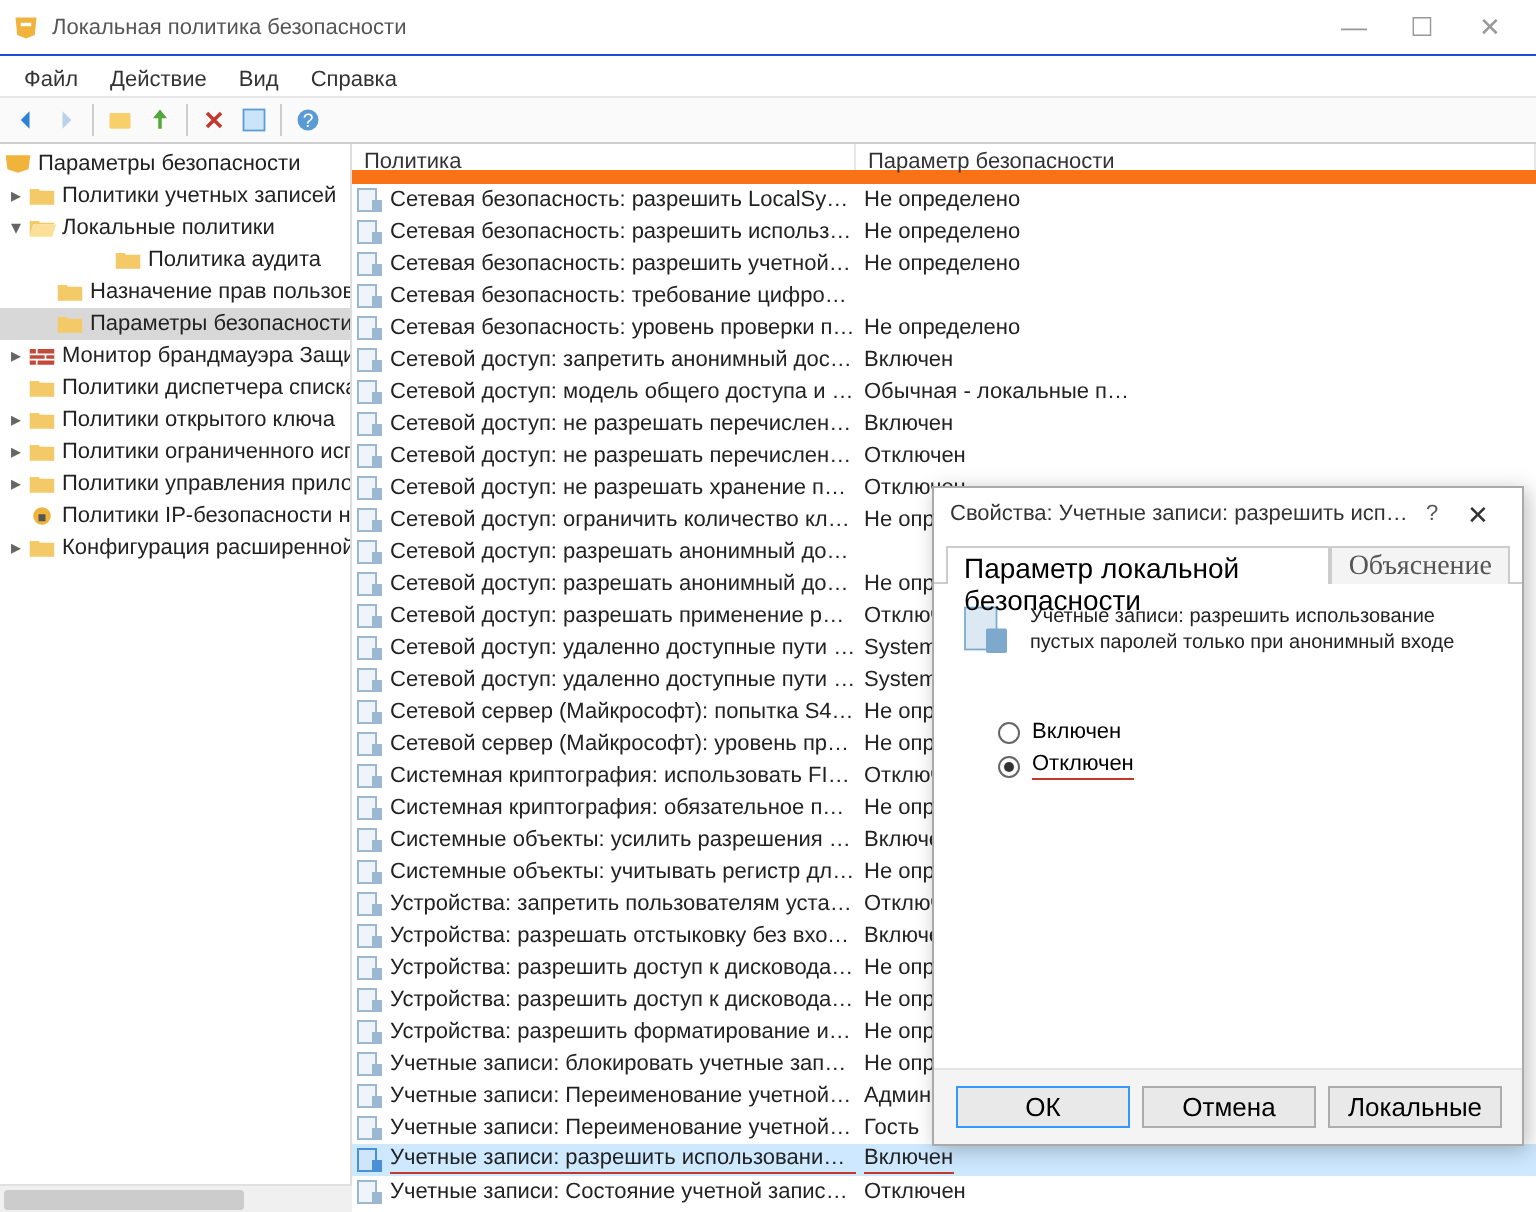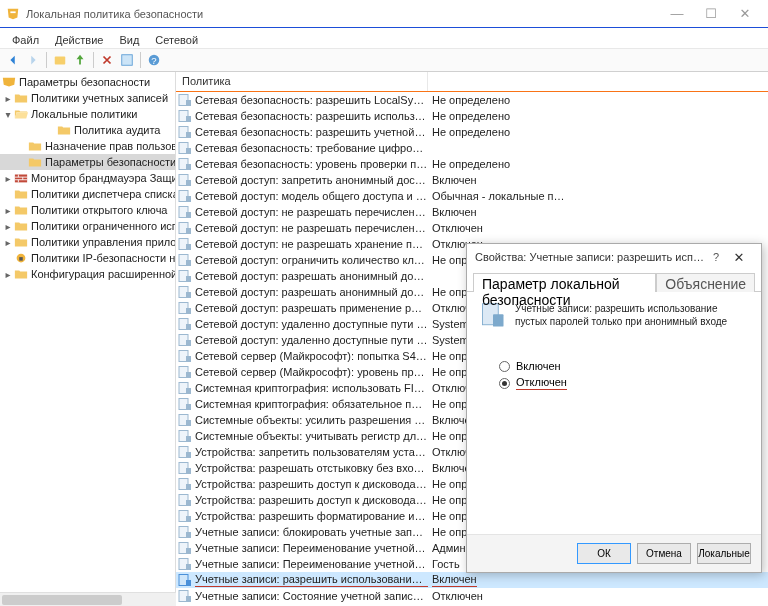--- a/index.html
+++ b/index.html
@@ -14,50 +14,50 @@
 .tbtn { width: 18px; height: 18px; display: flex; align-items: center; justify-content: center; }
 .tbtn svg { width: 14px; height: 14px; }
 .sep { width: 1px; height: 16px; background: #ccc; margin: 0 2px; }
 .content { display: flex; height: 532px; }
 .tree { width: 176px; border-right: 1px solid #ddd; padding: 2px 0; overflow: hidden; }
 .tnode { display: flex; align-items: center; height: 16px; padding: 0 2px; white-space: nowrap; overflow: hidden; color: #222; }
 .tw { width: 12px; text-align: center; color: #666; font-size: 10px; flex-shrink: 0; }
 .ticon2 { width: 14px; height: 12px; margin-right: 3px; flex-shrink: 0; }
 .tnode.sel { background: #d8d8d8; }
 .list { flex: 1; overflow: hidden; position: relative; }
-.listhdr { display: flex; height: 20px; border-bottom: 1px solid #f97316; background: #fff; }
+.listhdr { display: flex; height: 20px; border-bottom: 7px solid #f97316; background: #fff; }
 .listhdr div { padding: 3px 6px; border-right: 1px solid #e8e8e8; color: #333; }
 .lh1 { width: 252px; }
 .lh2 { flex: 1; }
 .rows { overflow: hidden; }
 .row { display: flex; height: 16px; align-items: center; white-space: nowrap; }
 .row.sel { background: #cde8ff; }
 .row .c1 { width: 252px; display: flex; align-items: center; overflow: hidden; padding-left: 2px; }
 .row .c2 { flex: 1; padding-left: 4px; overflow: hidden; color: #222; }
 .ricon { width: 14px; height: 13px; margin-right: 3px; flex-shrink: 0; }
 .row .txt { overflow: hidden; text-overflow: ellipsis; color: #222; }
 .ul-red { border-bottom: 1px solid #c0392b; display: inline-block; line-height: 13px; }
 .scrollb { position: absolute; bottom: 0; left: 0; height: 14px; width: 176px; background: #f0f0f0; border-top: 1px solid #e0e0e0; display: flex; }
 .scrollb .thumb { width: 120px; height: 10px; margin: 2px; background: #ccc; border-radius: 2px; }
 .dialog { position: absolute; left: 466px; top: 243px; width: 296px; height: 330px; background: #fff; border: 1px solid #aaa; box-shadow: 2px 2px 10px rgba(0,0,0,0.25); display: flex; flex-direction: column; }
 .dlg-title { height: 26px; display: flex; align-items: center; padding: 0 8px; color: #333; }
 .dlg-title .x { margin-left: auto; width: 28px; text-align: center; font-size: 13px; }
 .dlg-title .q { width: 18px; text-align: center; color: #555; }
 .tabs { display: flex; border-bottom: 1px solid #ccc; padding: 0 6px; margin-top: 2px; height: 20px; }
 .tab { padding: 2px 8px; border: 1px solid #ccc; border-bottom: none; background: #fff; position: relative; top: 1px; font-size: 14px; }
-.tab.inactive { background: #f4f4f4; color: #555; }
+.tab.inactive { background: #f4f4f4; color: #555; font-family: Liberation Serif, serif; }
 .dlg-body { flex: 1; padding: 10px 12px; }
 .dlg-desc { display: flex; gap: 8px; margin-bottom: 30px; }
 .dlg-desc .di { width: 28px; height: 28px; flex-shrink: 0; }
 .dlg-desc .dt { font-size: 10px; line-height: 13px; color: #222; }
 .radio { display: flex; align-items: center; gap: 6px; margin: 4px 0 4px 20px; font-size: 10px; }
 .radio .rb { width: 11px; height: 11px; border: 1px solid #666; border-radius: 50%; display: flex; align-items: center; justify-content: center; }
 .radio .rb.on::after { content: ""; width: 5px; height: 5px; background: #333; border-radius: 50%; }
 .dlg-btns { display: flex; justify-content: flex-end; gap: 6px; padding: 8px 10px; border-top: 1px solid #e4e4e4; background: #f4f4f4; }
-.dlg-btns button { width: 54px; height: 21px; border: 1px solid #adadad; background: #e9e9e9; font-size: 10px; }
+.dlg-btns button { width: 87px; height: 21px; border: 1px solid #adadad; background: #e9e9e9; font-size: 13px; }
 .dlg-btns button.def { border: 1px solid #3399ff; }
 </style>
 </head>
 <body>
 
 <div class="titlebar">
   <svg class="ticon" viewBox="0 0 16 16">
       <path fill="#f0b43c" d="M2 2h12l-1 10-5 2-5-2z"></path>
       <path fill="#fff" d="M5 5h6v2H5z"></path>
     </svg>
@@ -66,21 +66,21 @@
     <div>—</div>
     <div>☐</div>
     <div>✕</div>
   </div>
 </div>
 
 <div class="menubar">
   <span>Файл</span>
   <span>Действие</span>
   <span>Вид</span>
-  <span>Сетевой</span>
+  <span>Справка</span>
 </div>
 
 <div class="toolbar">
   <div class="tbtn">
       <svg viewBox="0 0 16 16">
         <path fill="#2e82d6" d="M10 3l-5 5 5 5z"></path>
       </svg>
     </div>
   <div class="tbtn">
       <svg viewBox="0 0 16 16">
@@ -216,20 +216,21 @@
         </div>
       </div>
     <div class="scrollb">
         <div class="thumb"></div>
       </div>
   </div>
 
   <div class="list">
     <div class="listhdr">
       <div class="lh1">Политика</div>
+      <div class="lh2">Параметр безопасности</div>
     </div>
     <div class="rows" id="list-rows">
         <div class="row">
           <div class="c1">
             <svg class="ricon" viewBox="0 0 14 13">
               <rect fill="#eef4fa" stroke="#9cb8d0" x="1" y="0.5" width="9" height="11"></rect>
               <rect fill="#9cb8d0" x="8" y="6" width="5" height="6"></rect>
             </svg>
             <span class="txt">Сетевая безопасность: разрешить LocalSystem использ…</span>
           </div>

